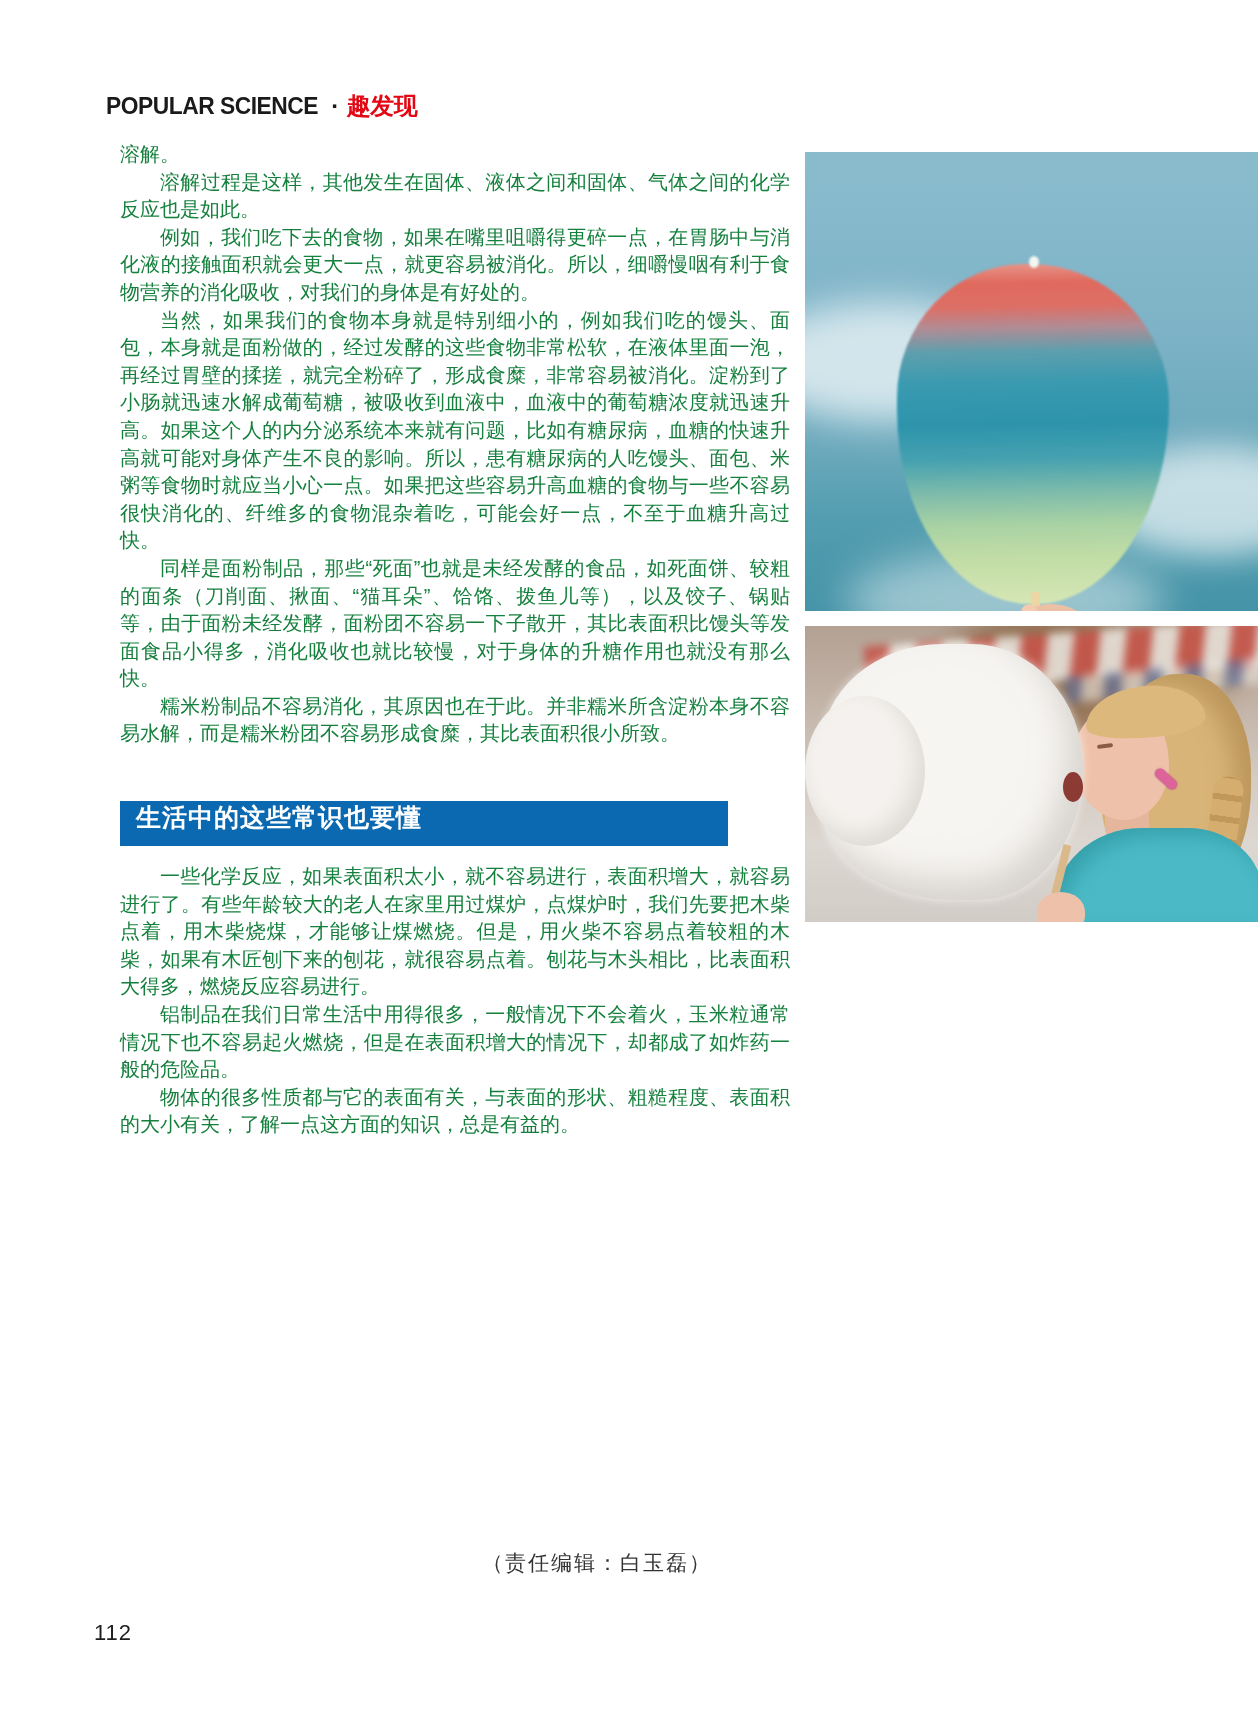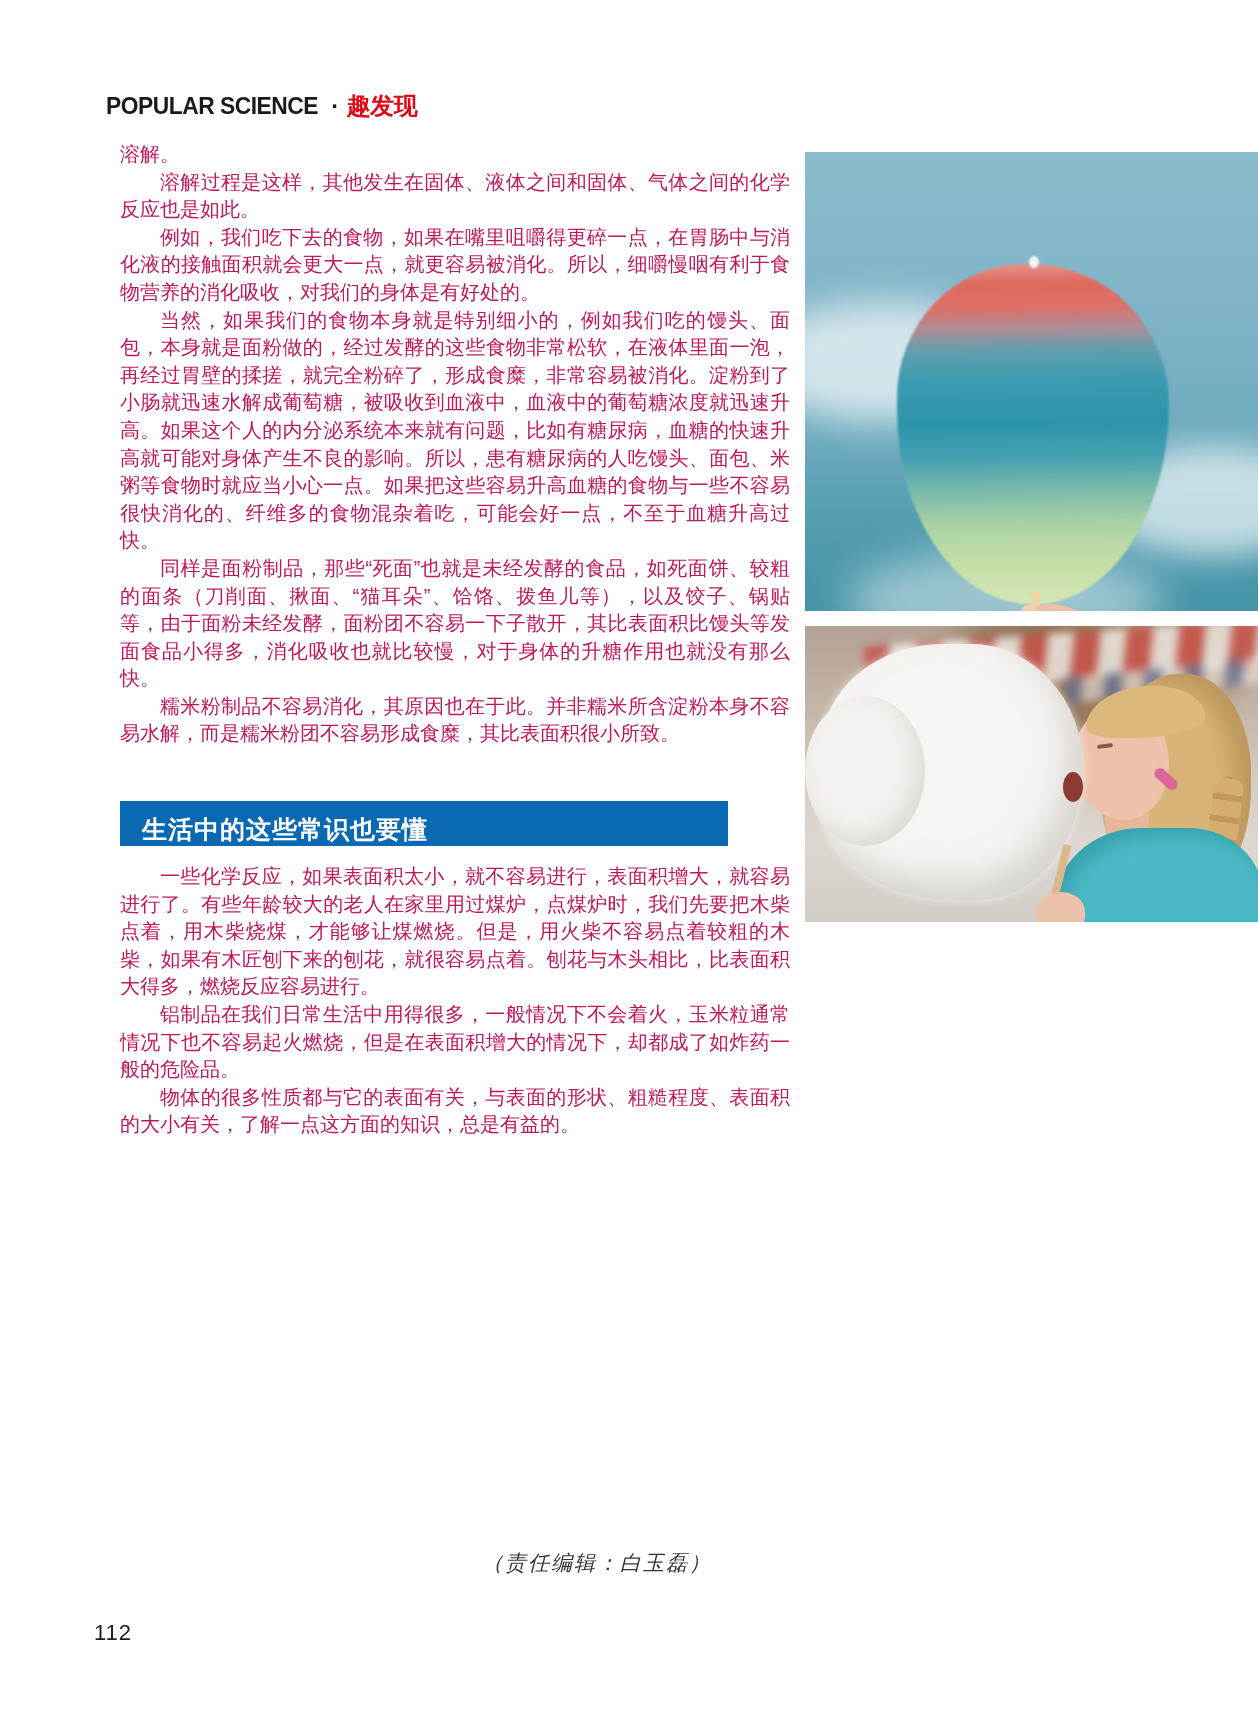--- a/index.html
+++ b/index.html
@@ -20,43 +20,43 @@
   }
   .masthead .brand { color:#1a1a1a; display:inline-block; transform:scaleX(.95); transform-origin:left; }
   .masthead .dot { color:#1a1a1a; margin:0 8px 0 2px; font-weight:900; }
   .masthead .section { color:#e30613; font-weight:900; }
 
   
   .col {
     position:absolute; left:120px; width:670px;
     font-size:20px; line-height:27.6px;
     text-align:justify; text-justify:inter-character;
-    color:#be185d;
+    color:#15803d;
   }
   .col p { text-indent:2em; }
   .col p.noindent { text-indent:0; }
   .article-1 { top:141px; }
   .article-2 { top:863px; }
 
   
   .section-bar {
     position:absolute; left:120px; top:801px; width:608px; height:45px;
     background:#0b69b2;
-    display:flex; align-items:flex-end;
-    padding-left:22px;
+    display:flex; align-items:flex-start;
+    padding-left:16px;
   }
   .section-bar .bar-title {
     color:#ffffff; font-weight:bold; font-size:25px; letter-spacing:1px;
   }
 
   
   .editor-note {
     position:absolute; left:120px; top:1549px; width:592px;
     text-align:right; font-size:21px; letter-spacing:2px;
-    font-family:"DejaVu Serif", serif; font-style:italic; color:#333;
+    font-family:"DejaVu Serif", serif; color:#333;
   }
   .page-number {
     position:absolute; left:94px; top:1620px;
     font-size:22px; color:#1d1d1d; letter-spacing:1px;
   }
 
   
   .photo { position:absolute; overflow:hidden; }
   .photo1 {
     left:805px; top:152px; width:453px; height:459px;

